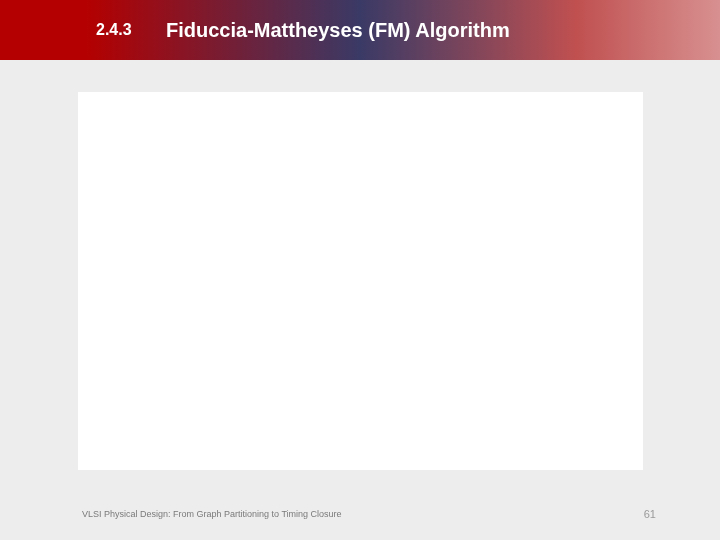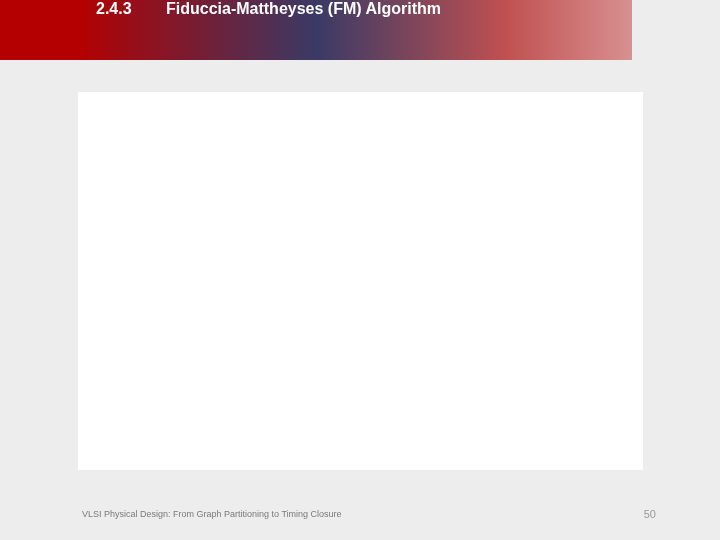--- a/index.html
+++ b/index.html
@@ -7,46 +7,47 @@
   .slide {
     width: 720px;
     height: 540px;
     background: #ededed;
     position: relative;
   }
   .header {
     position: absolute;
     top: 0;
     left: 0;
-    width: 632px;
+    width: 720px;
     height: 60px;
     background: linear-gradient(to right,
       #b40000 0%,
       #b40000 12%,
       #3a3a66 50%,
       #c05050 80%,
       #d89090 100%);
     display: flex;
+    align-items: center;
   }
   .red-block {
     width: 86px;
     height: 60px;
     background: #b40000;
     flex-shrink: 0;
   }
   .section-number {
     color: #ffffff;
     font-size: 16px;
     font-weight: bold;
     margin-left: 10px;
     width: 60px;
   }
   .title {
     color: #ffffff;
-    font-size: 16px;
+    font-size: 20px;
     font-weight: bold;
     margin-left: 10px;
   }
   .content-area {
     position: absolute;
     top: 92px;
     left: 78px;
     width: 565px;
     height: 378px;
     background: #ffffff;
@@ -84,15 +85,15 @@
   <div class="header">
     <div class="red-block"></div>
     <div class="section-number">2.4.3</div>
     <div class="title">Fiduccia-Mattheyses (FM) Algorithm</div>
   </div>
 
   <div class="content-area"></div>
 
   <div class="footer">
     <span class="footer-left">VLSI Physical Design: From Graph Partitioning to Timing Closure</span>
-    <span class="page-num">50</span>
+    <span class="page-num">61</span>
   </div>
 </div>
 
 </body></html>

